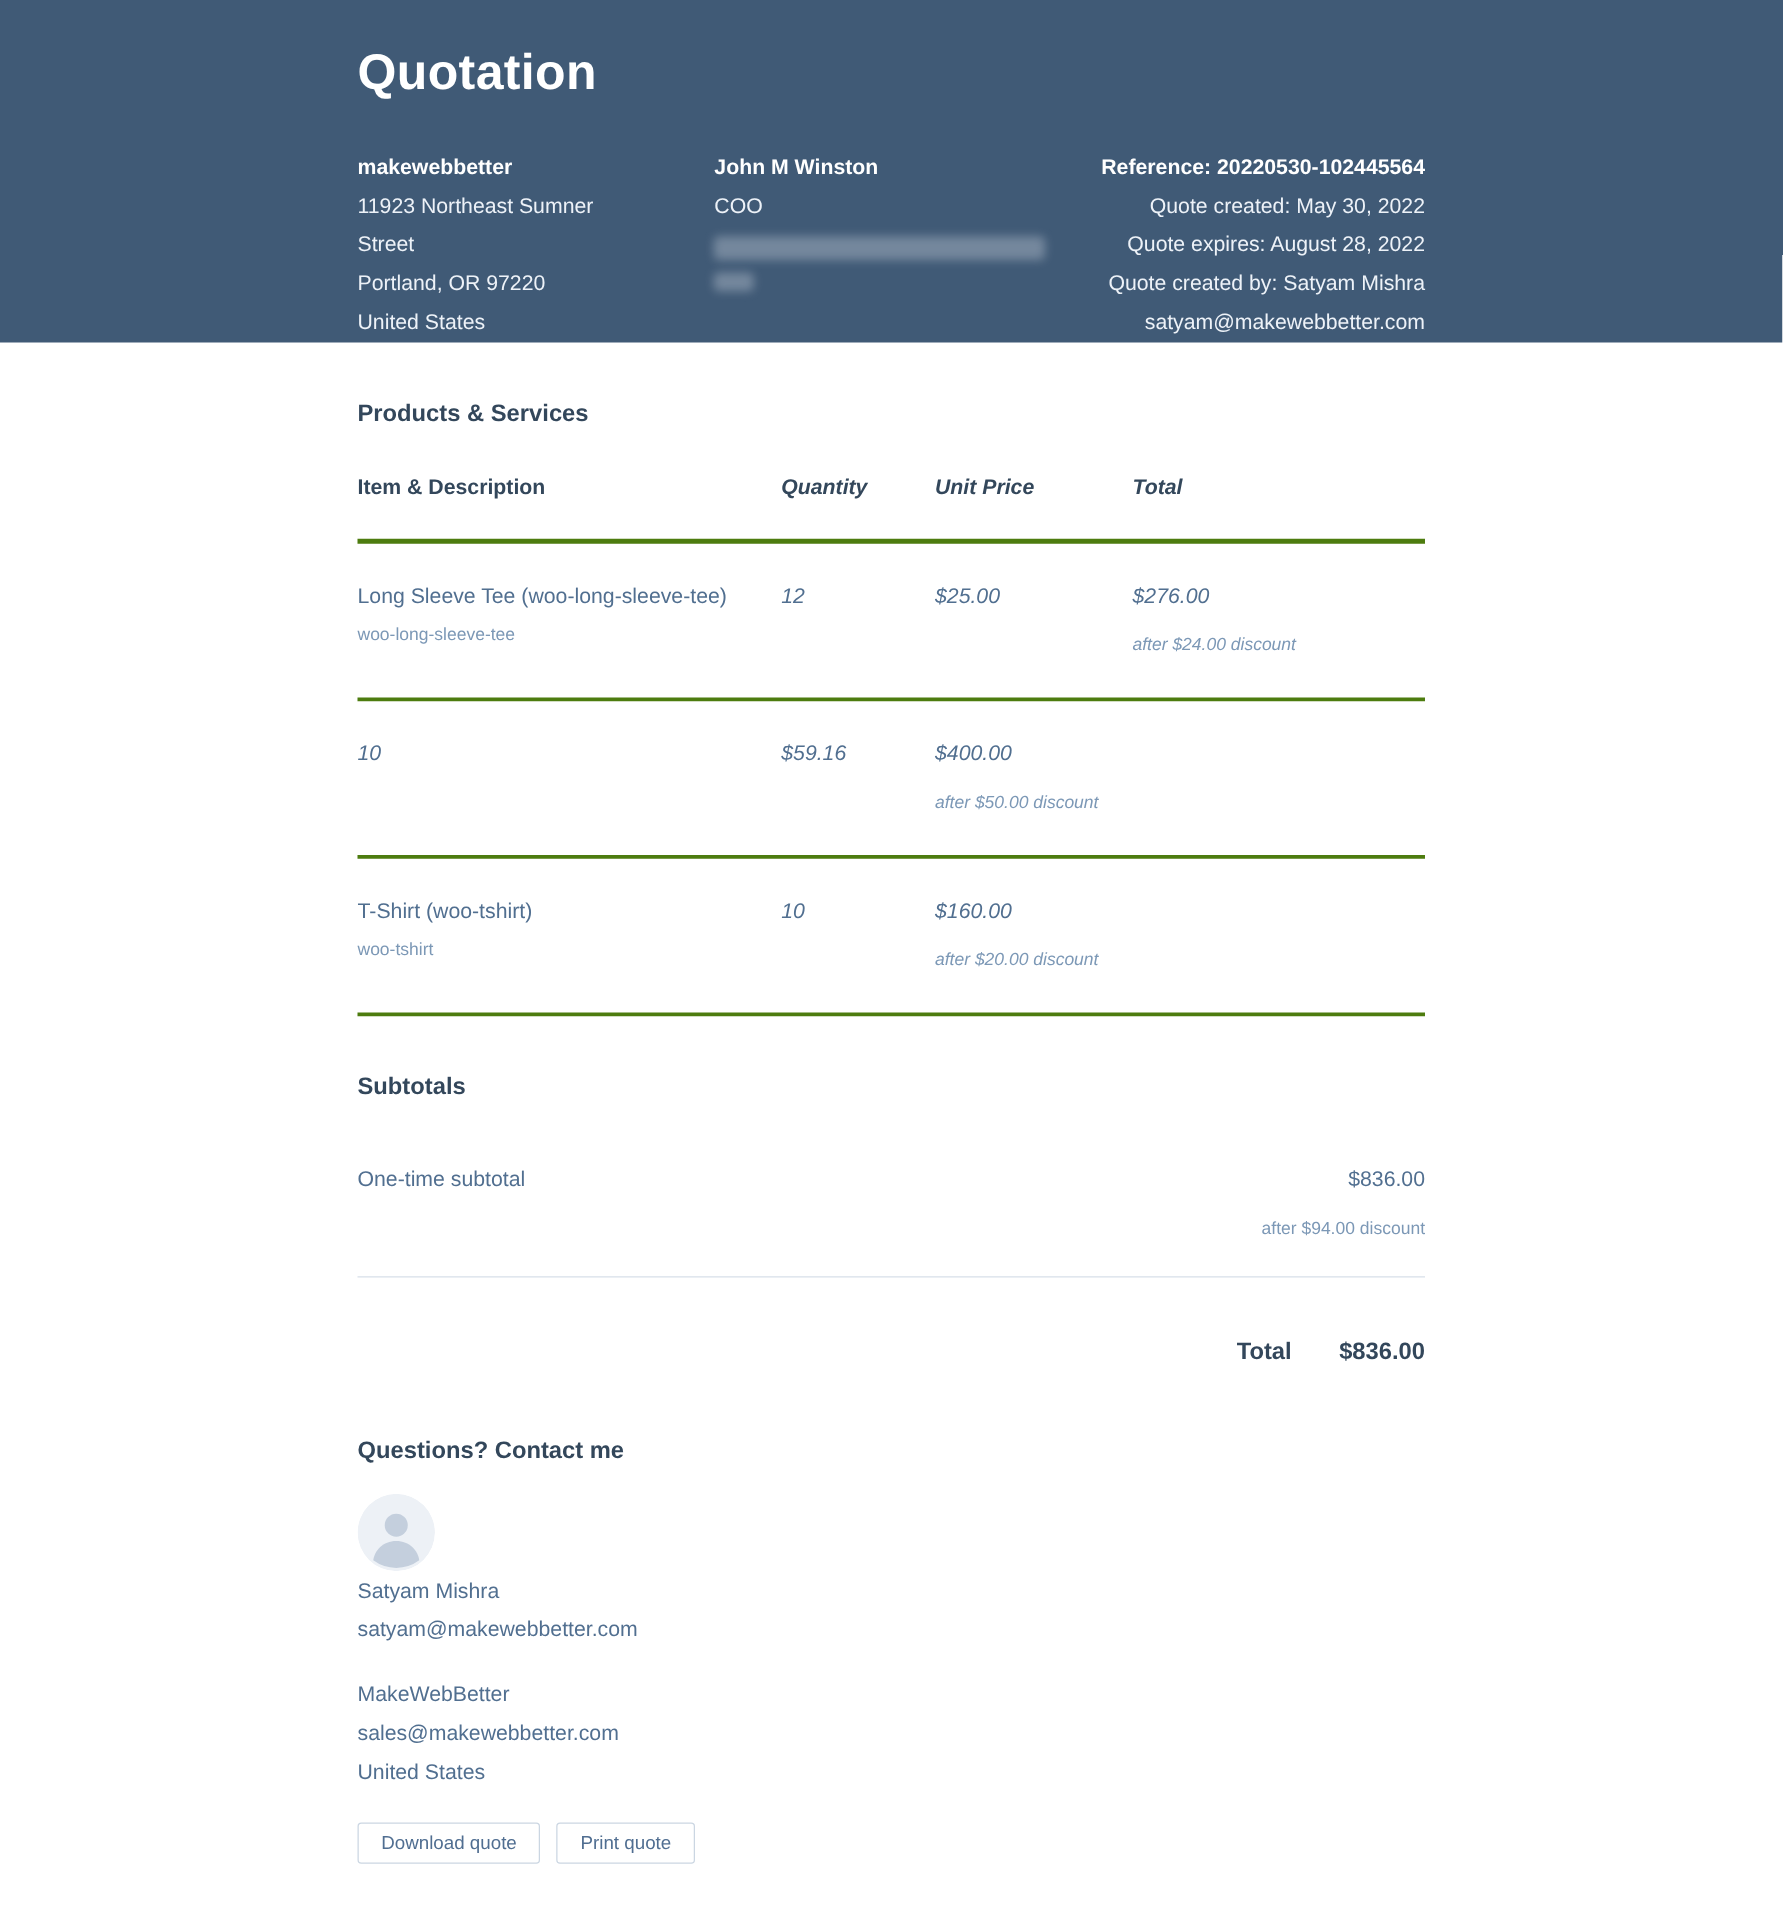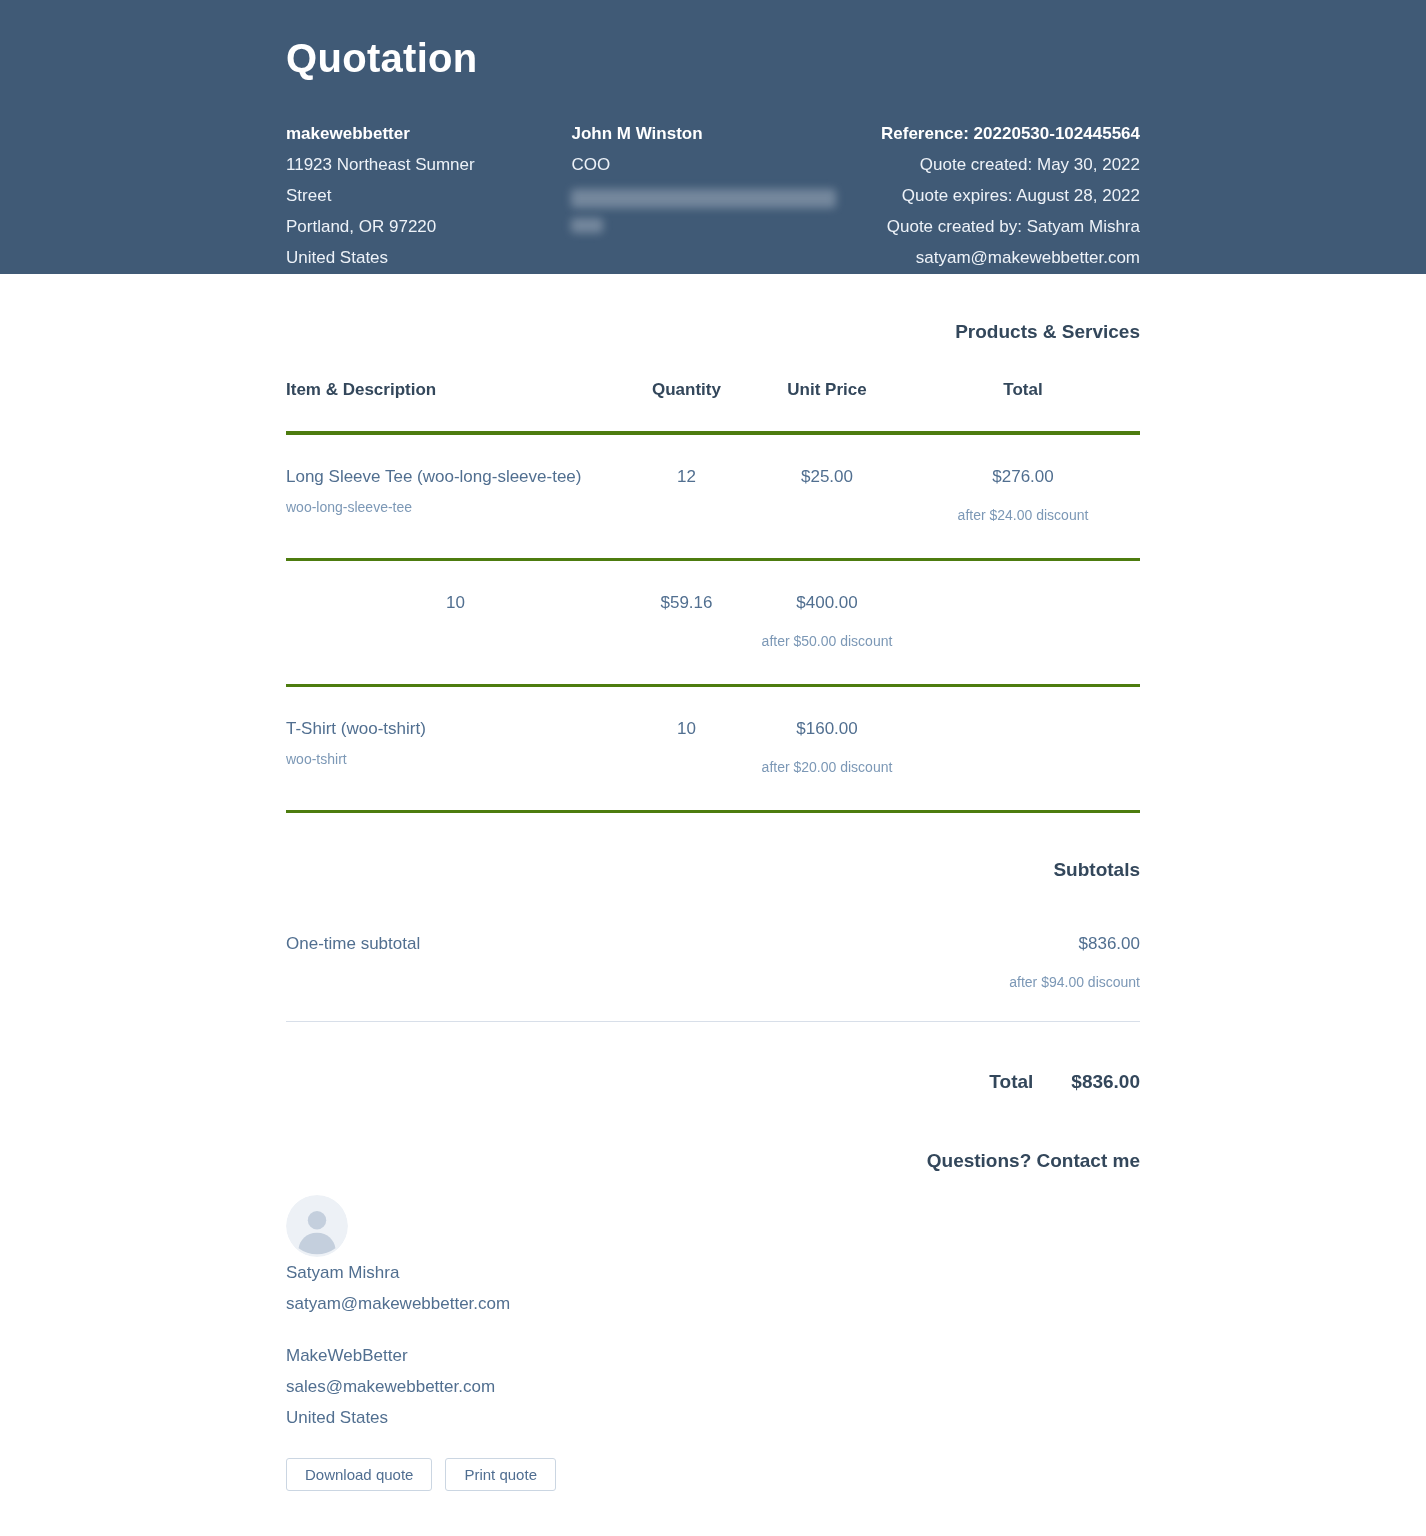--- a/index.html
+++ b/index.html
@@ -44,29 +44,28 @@
     border-radius: 4px;
     filter: blur(4px);
   }
   .redacted-line.short { width: 32px; height: 15px; margin-top: 10px; }
 
   
   .section-heading {
     font-size: 19px;
     font-weight: 700;
     color: #33475b;
-    text-align: right;
   }
   .products .section-heading { padding-top: 47px; }
 
   .trow {
     display: grid;
     grid-template-columns: 1fr 123px 158px 234px;
   }
-  .c-qty, .c-price, .c-total { text-align: center; }
+  .c-qty, .c-price, .c-total { text-align: left; font-style: italic; }
   .thead {
     margin-top: 37px;
     padding-bottom: 31px;
     border-bottom: 4px solid #4d7c0f;
     font-weight: 700;
     font-size: 17px;
     color: #33475b;
   }
   .item-row {
     padding: 26px 0 33px;

